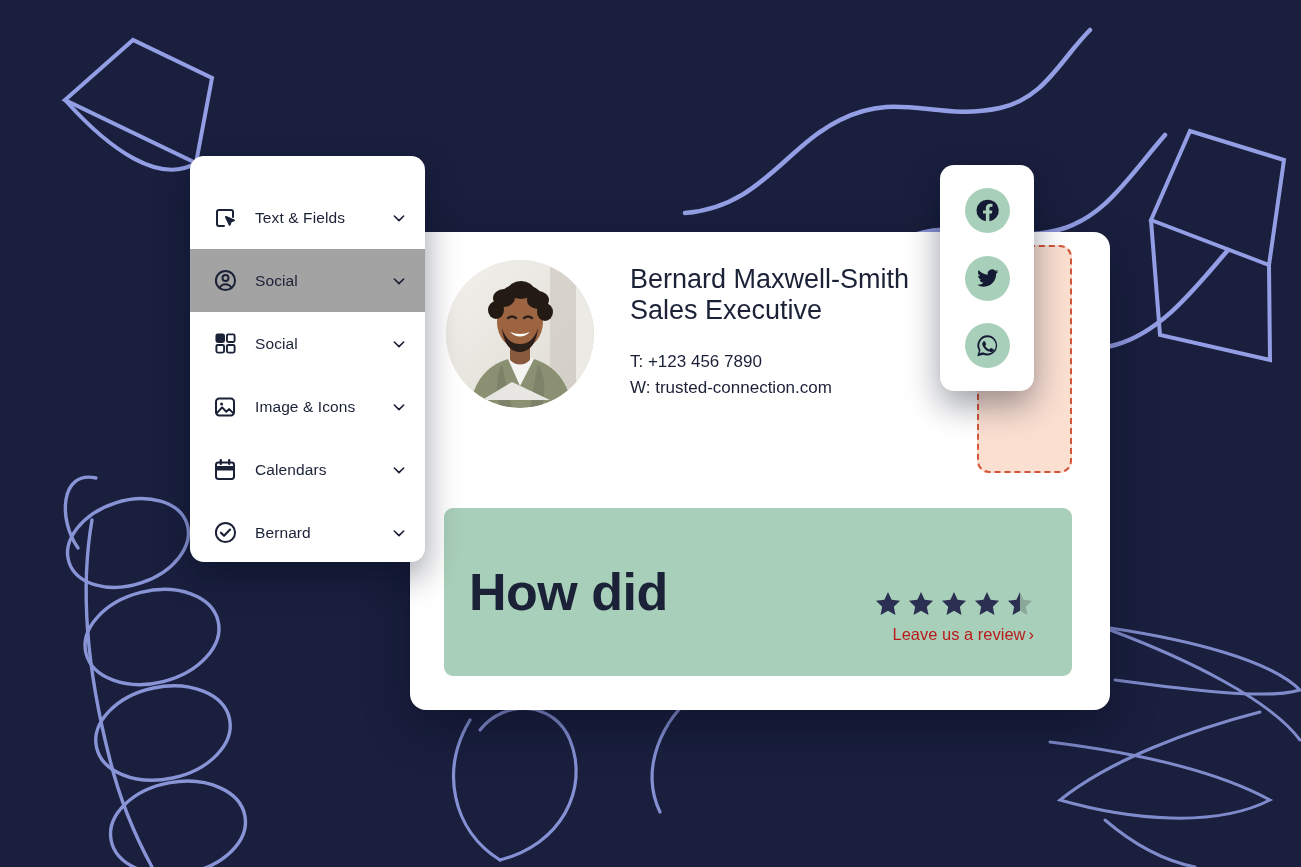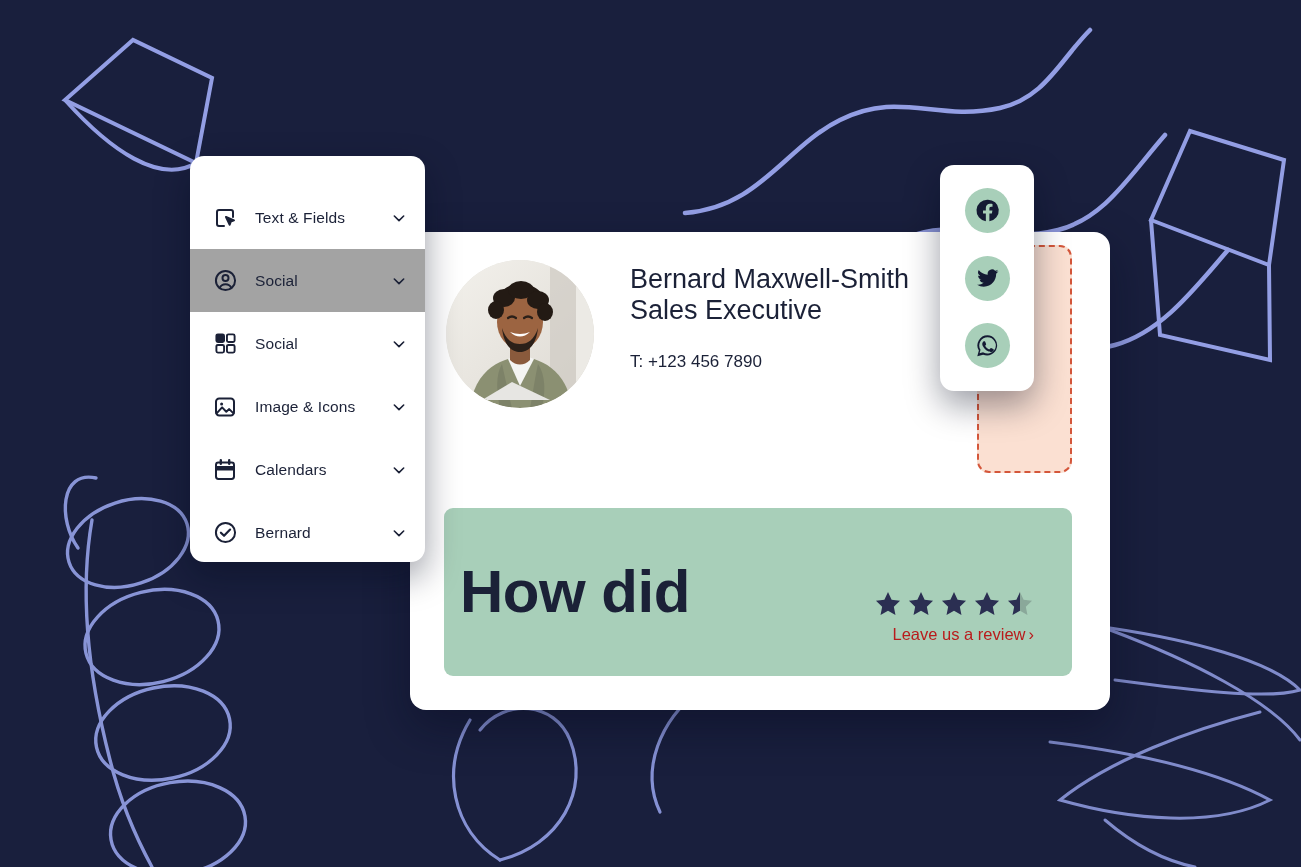--- a/index.html
+++ b/index.html
@@ -141,22 +141,22 @@
     left: 34px;
     top: 276px;
     width: 628px;
     height: 168px;
     background: #a8cfb9;
     border-radius: 9px;
     display: flex;
     align-items: center;
   }
   .review-head {
-    margin-left: 16px;
-    font-size: 60px;
+    margin-left: 25px;
+    font-size: 52px;
     font-weight: bold;
     color: #1b2137;
     line-height: 1.12;
     letter-spacing: -.5px;
   }
   .review-right {
     position: absolute;
     right: 38px;
     bottom: 32px;
     text-align: right;
@@ -386,20 +386,21 @@
           <path d="M64 72 q10 9 20 0 q-10 4 -20 0 Z" fill="#ffffff"></path>
         </g>
       </svg>
     </div>
 
     <div class="contact-text">
       <div class="person-name">Bernard Maxwell-Smith</div>
       <div class="person-role">Sales Executive</div>
       <div class="contact-lines">
         <div>T: +123 456 7890</div>
+        <div>W: trusted-connection.com</div>
       </div>
     </div>
   </div>
 
   <div class="review-banner">
     <div class="review-head">
       <div>How did</div>
     </div>
 
     <div class="review-right">

